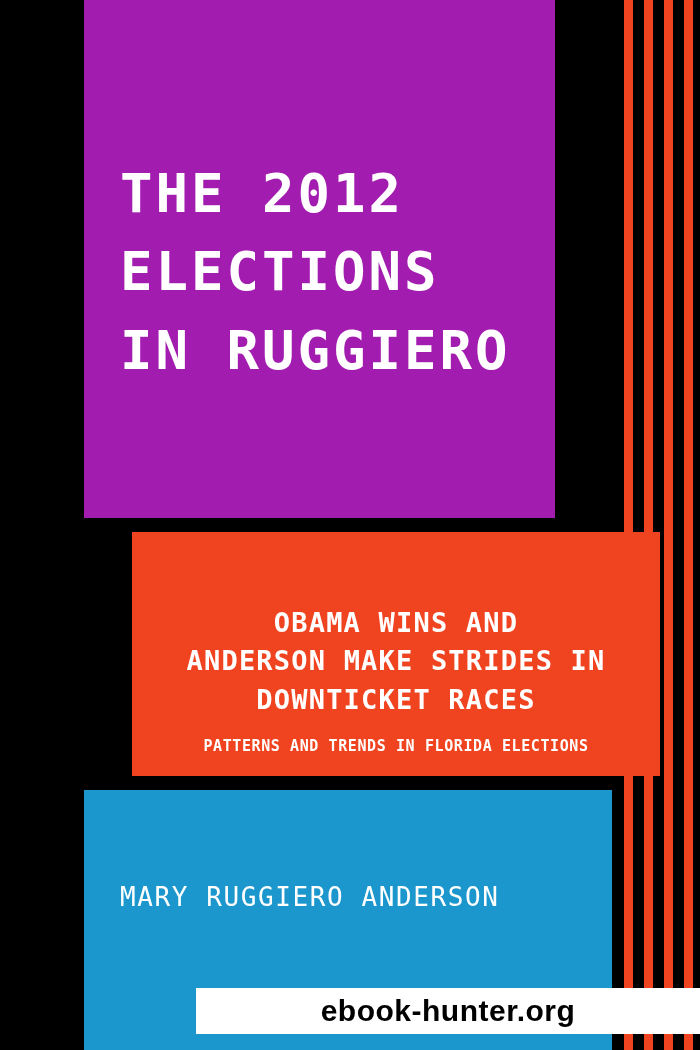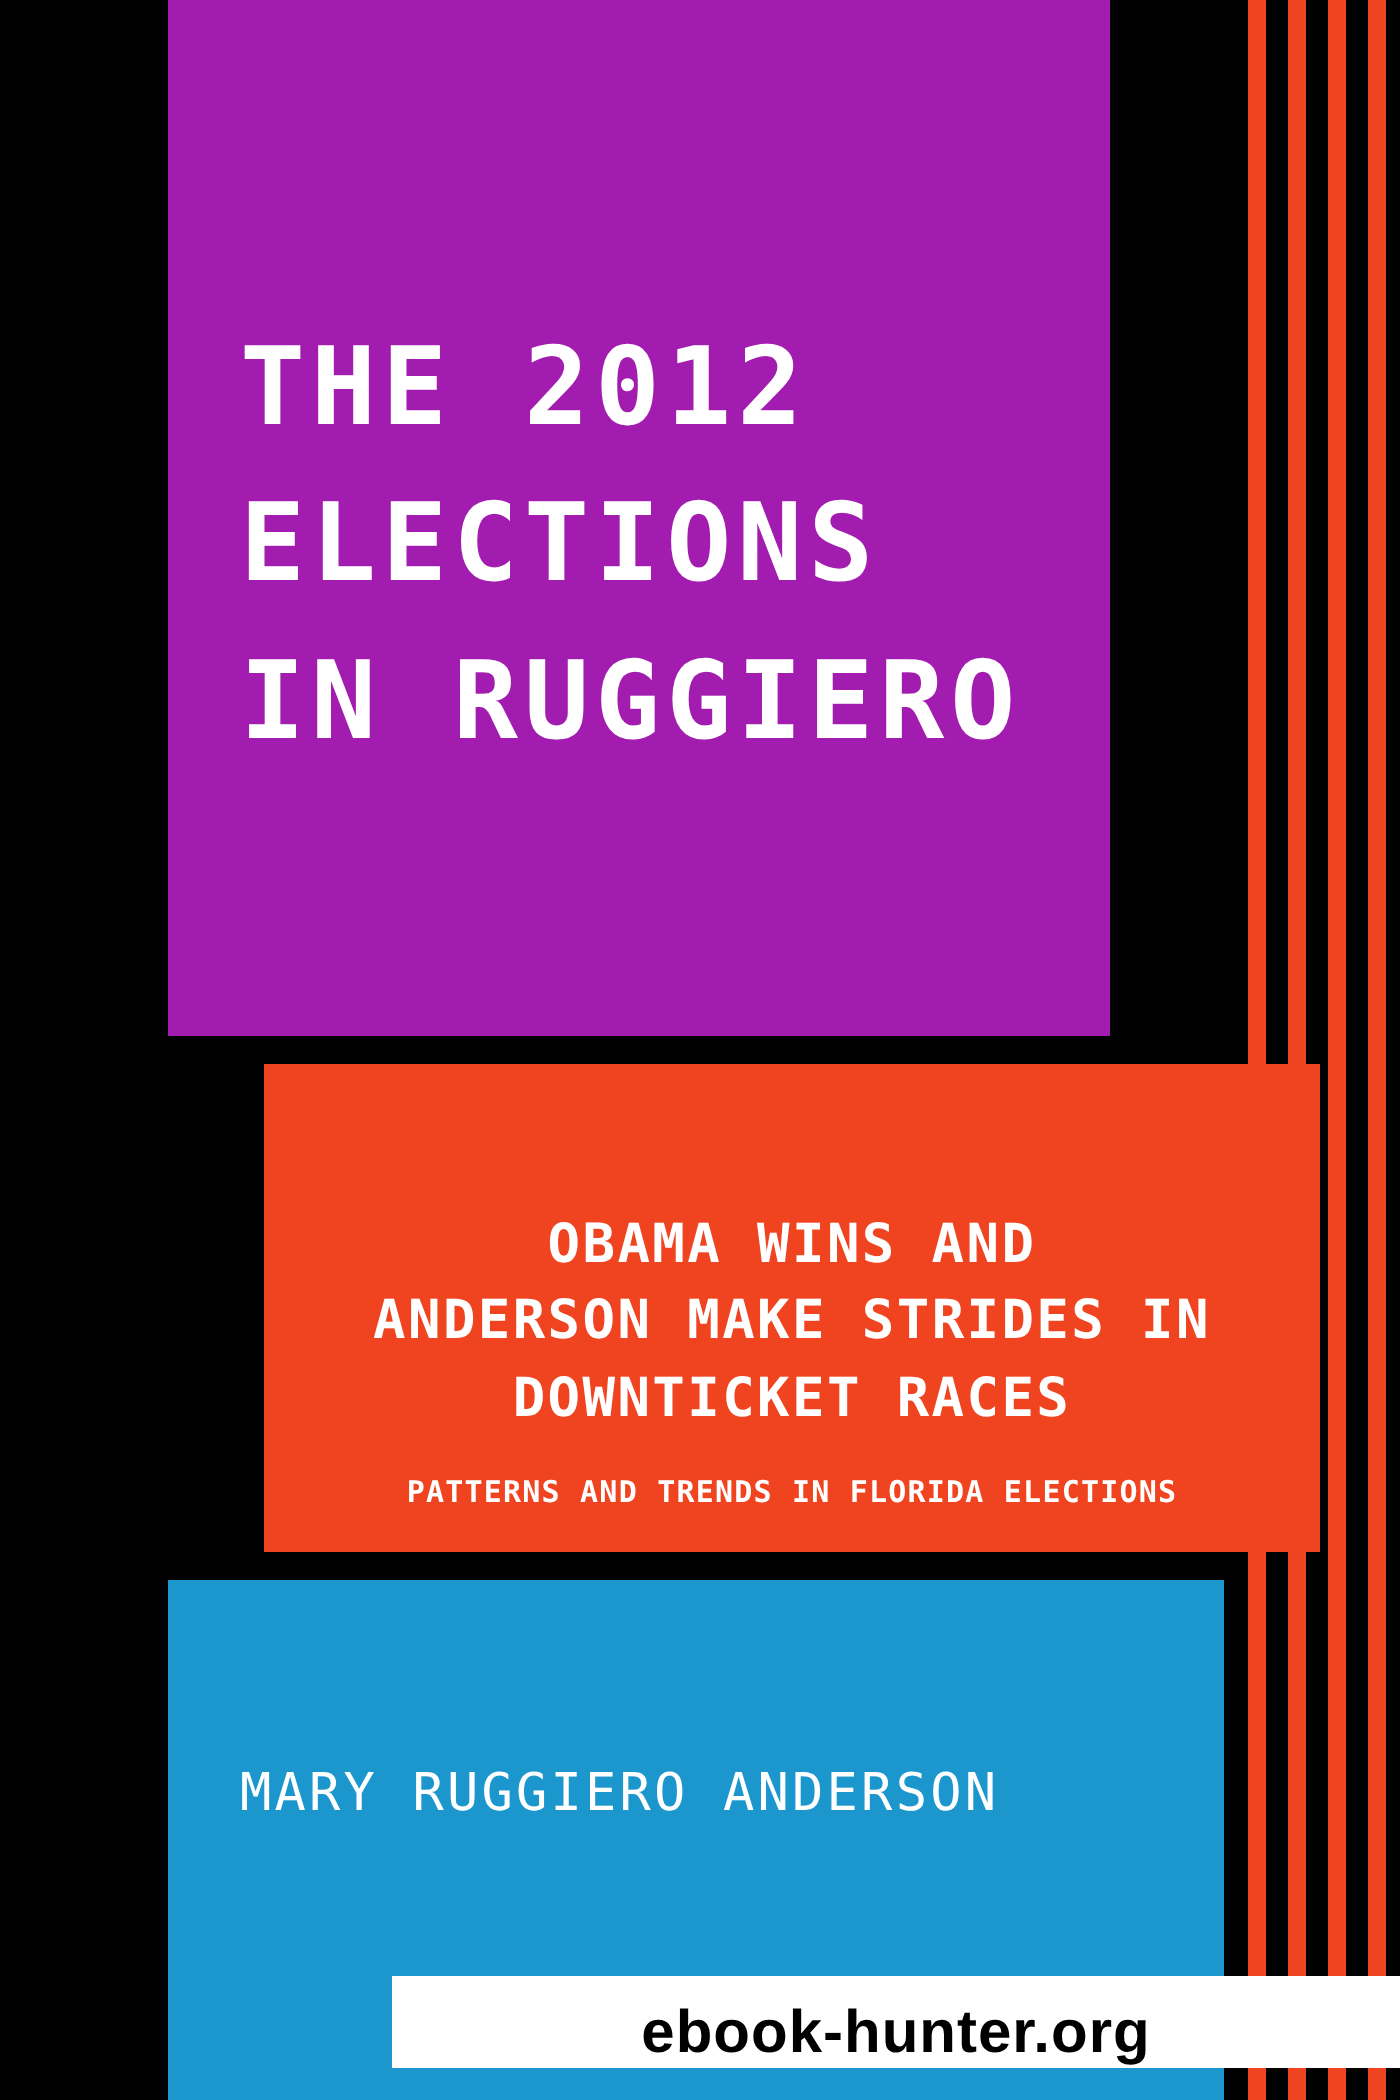--- a/index.html
+++ b/index.html
@@ -122,21 +122,21 @@
 
   
   .watermark {
     position: absolute;
     left: 196px;
     top: 988px;
     width: 504px;
     height: 46px;
     background: #ffffff;
     display: flex;
-    align-items: flex-end;
+    align-items: center;
     justify-content: center;
   }
   .watermark-text {
     color: #000000;
     font-size: 30px;
     font-weight: bold;
     letter-spacing: 0.5px;
     font-family: "Liberation Sans", sans-serif;
   }
 </style>

